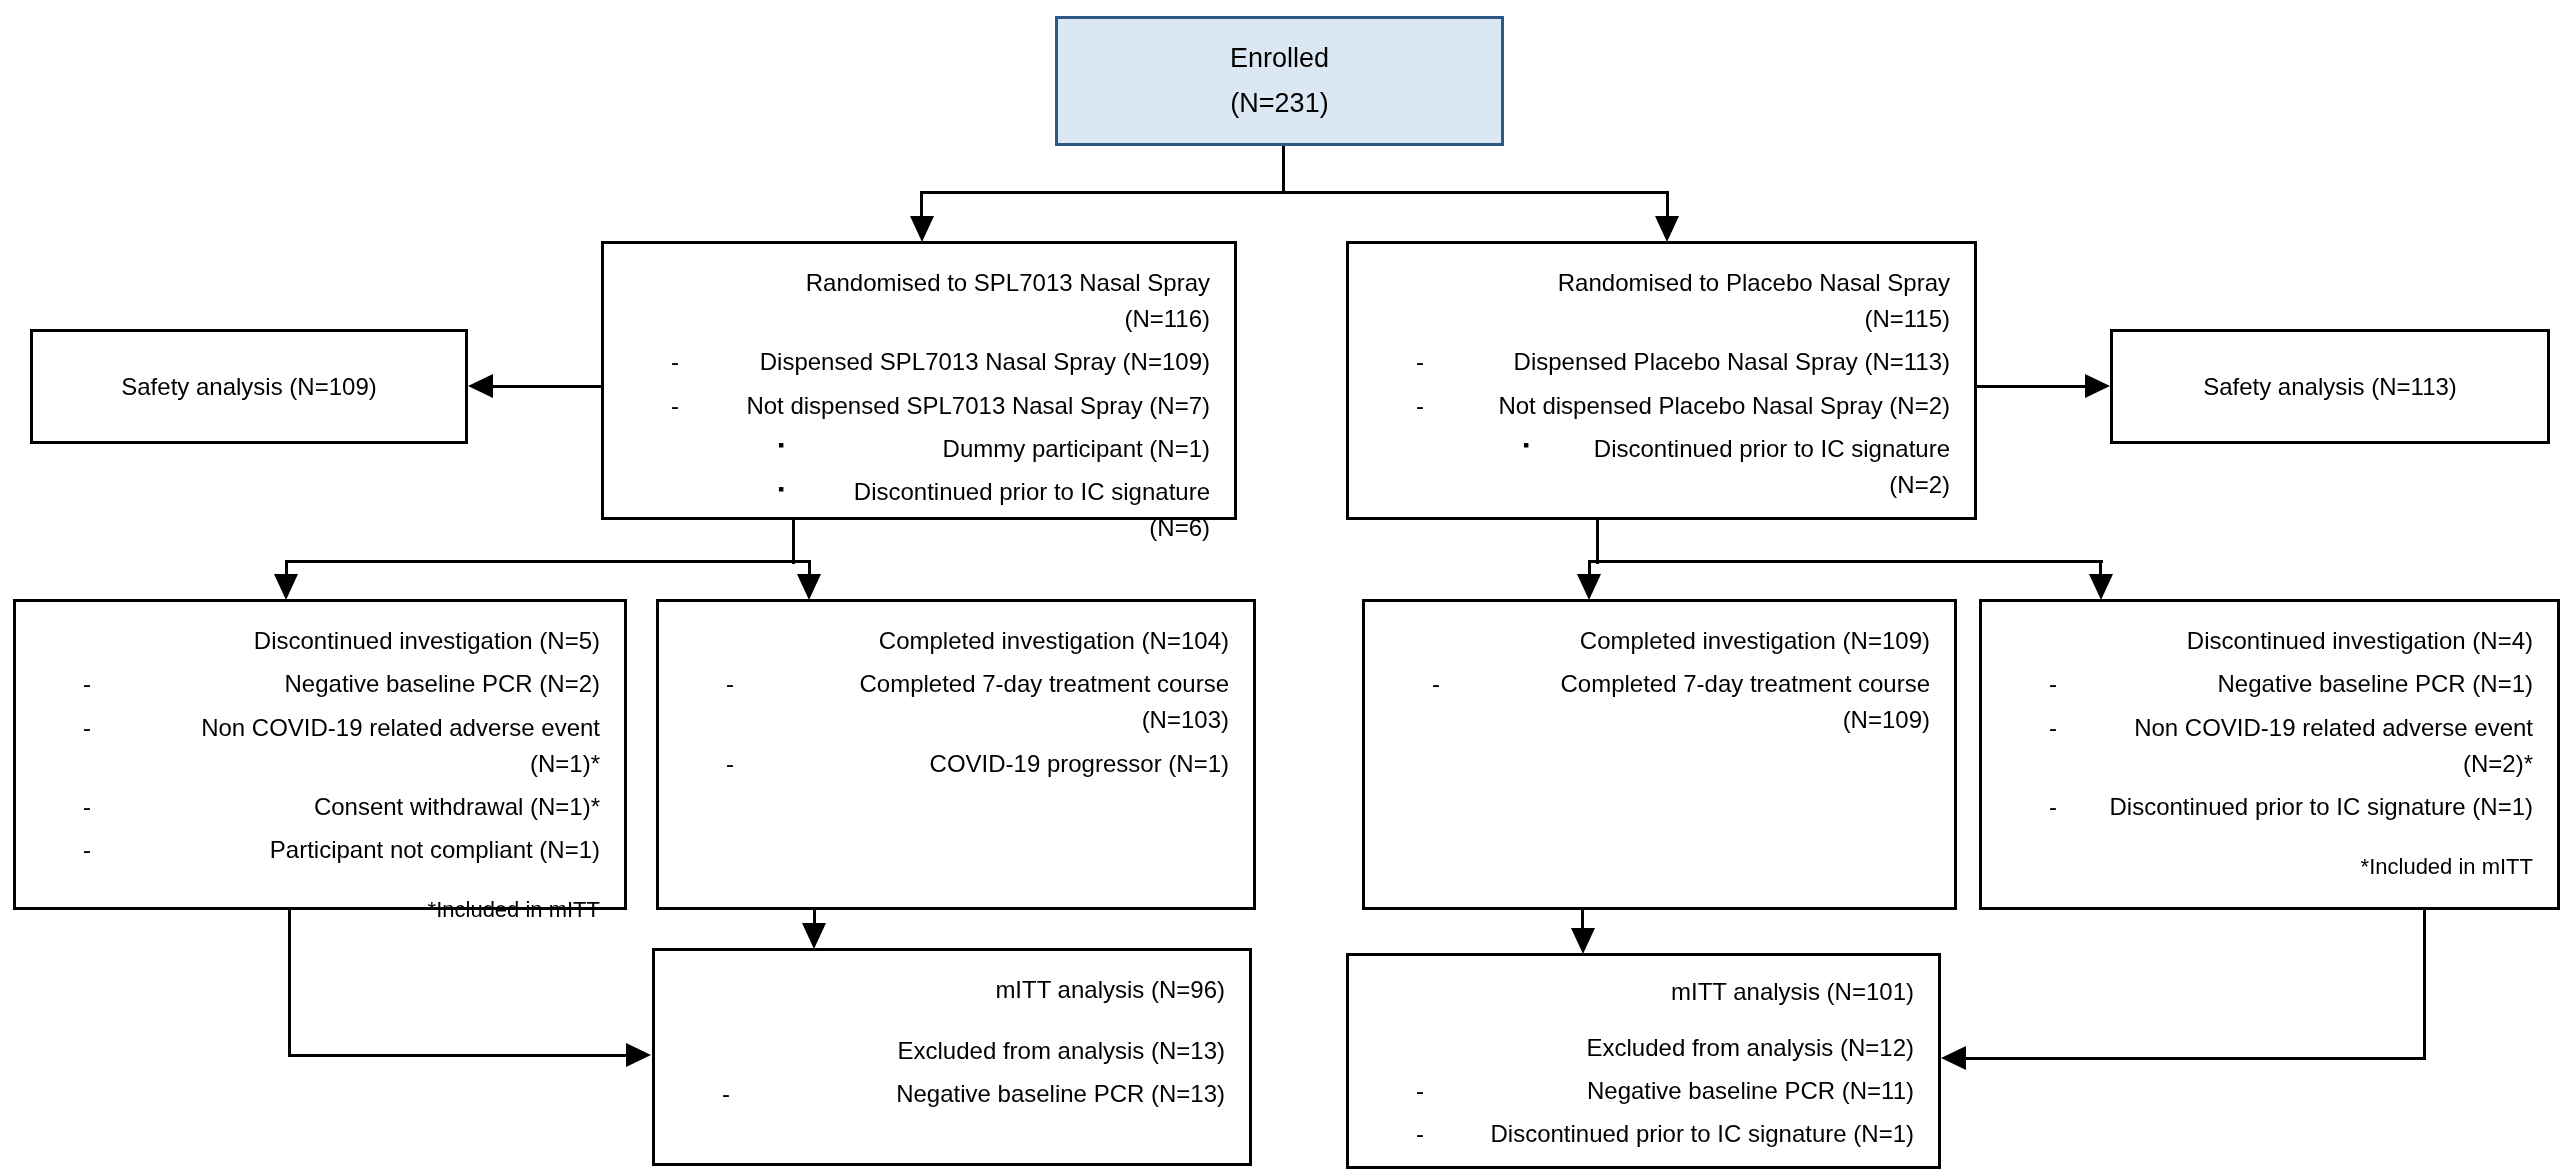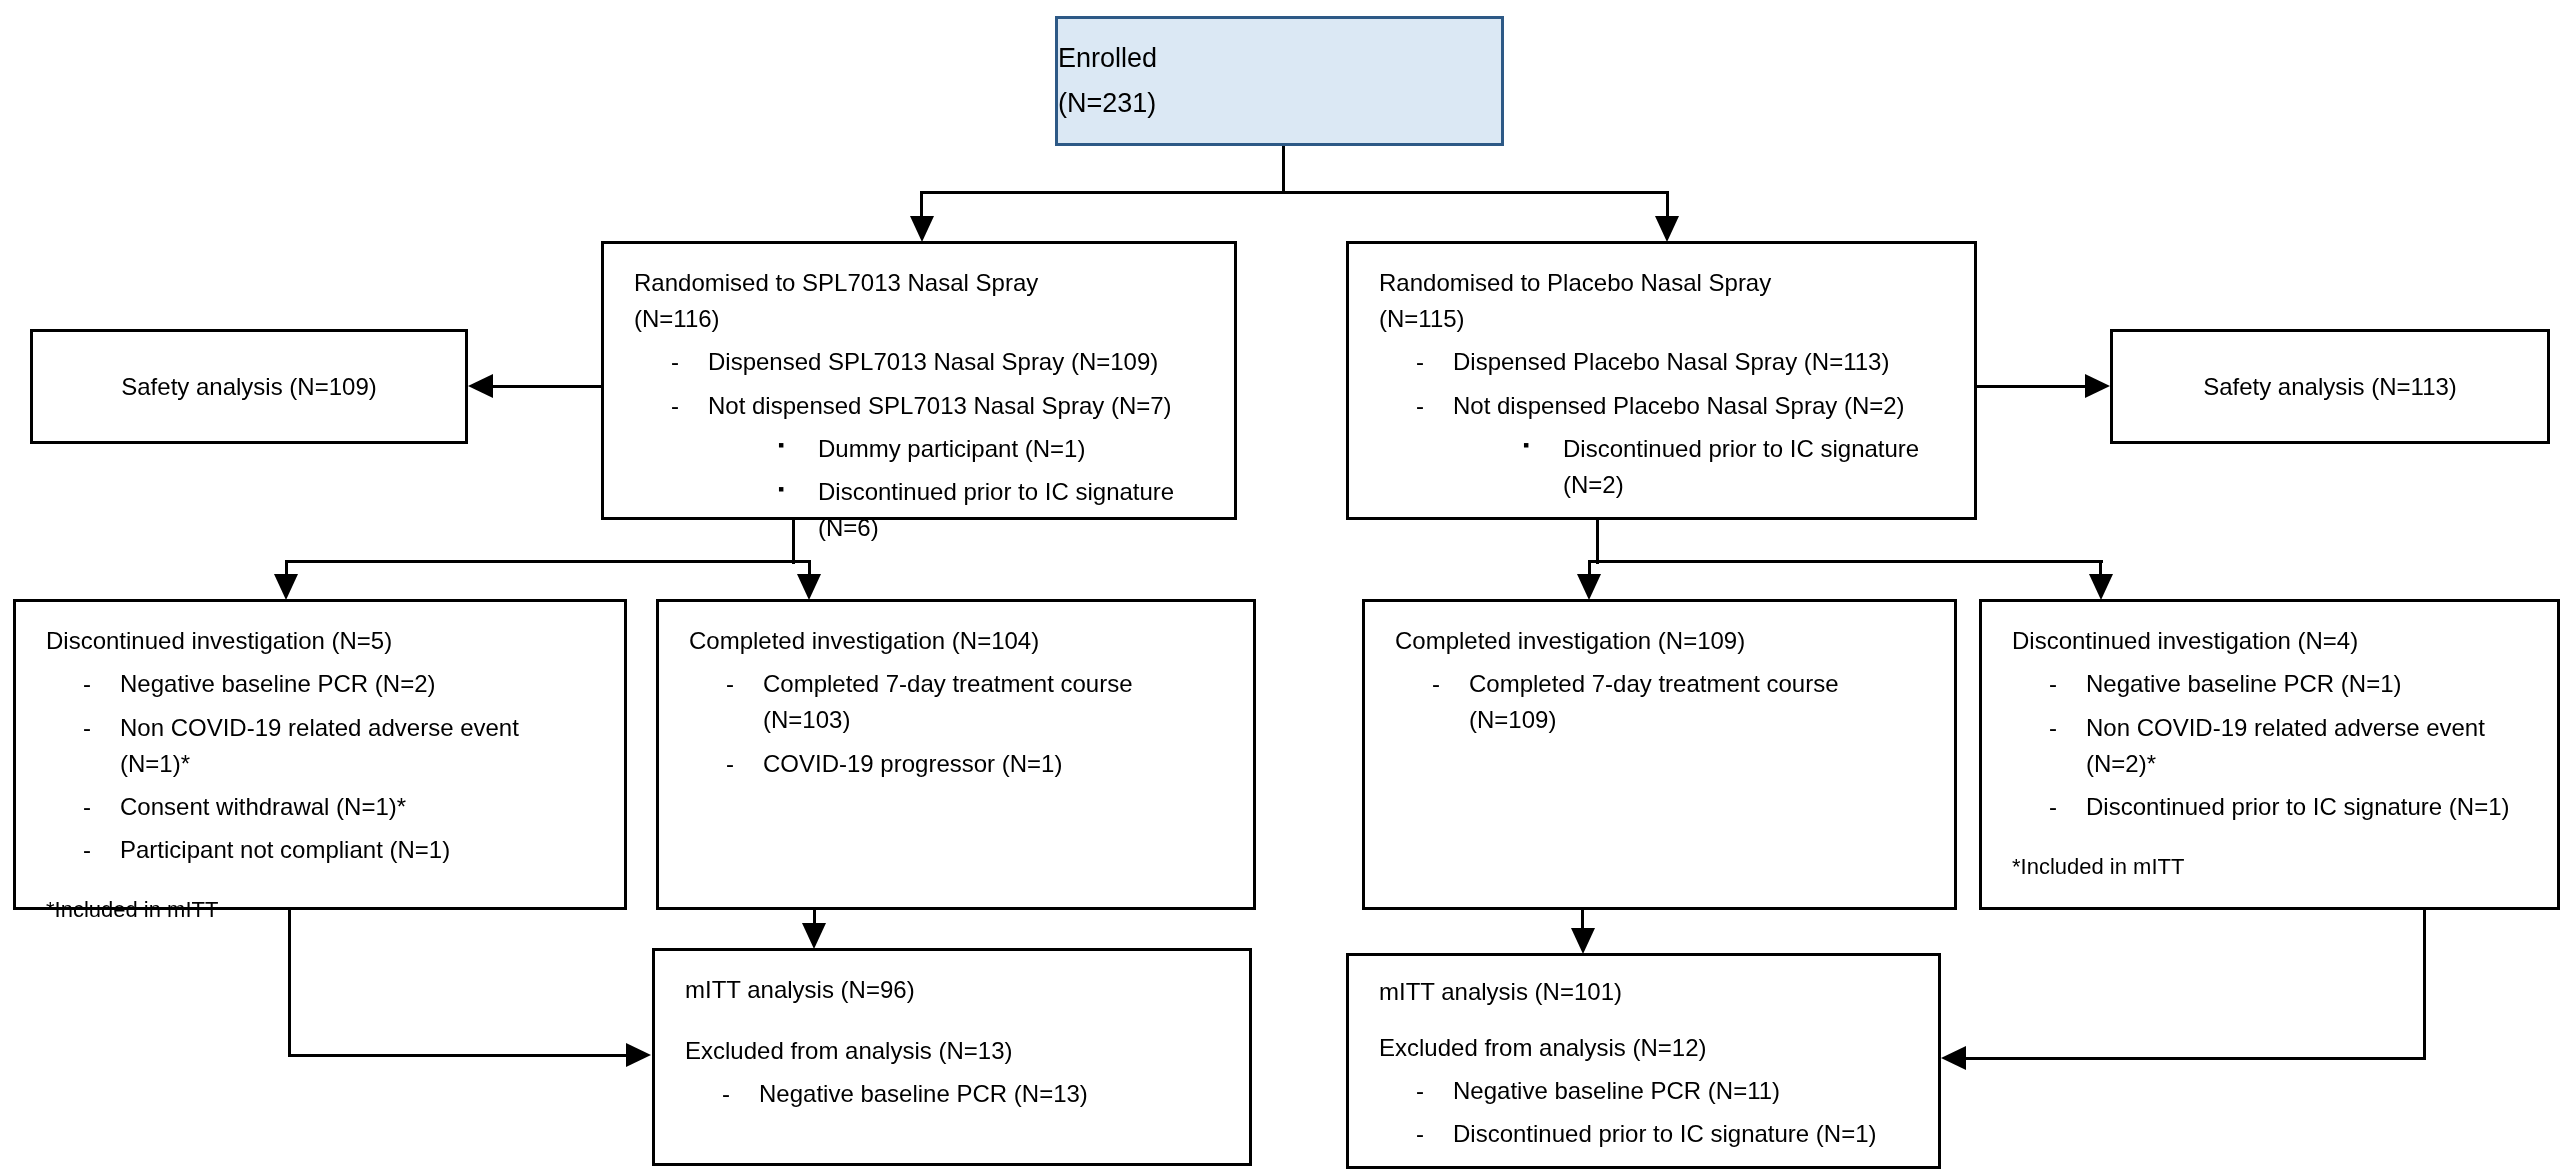--- a/index.html
+++ b/index.html
@@ -2,23 +2,23 @@
 <html style="font-size:9.5px"><head>
 <meta charset="utf-8">
 <style>
   html,body{margin:0;padding:0;background:#ffffff;}
   body{width:2576px;height:1174px;position:relative;overflow:hidden;
        font-family:"Liberation Sans", sans-serif;color:#000;}
   .canvas{position:absolute;left:0;top:0;width:2576px;height:1174px;}
   .box{position:absolute;background:#ffffff;border:3px solid #000;box-sizing:border-box;
        font-size:24px;line-height:1.5;}
   .box.blue{background:#dbe8f4;border:3px solid #2d5986;display:flex;flex-direction:column;
-       align-items:flex-start;justify-content:center;font-size:27px;line-height:1.65;}
+       align-items:center;justify-content:center;font-size:27px;line-height:1.65;}
   .box.centered{display:flex;align-items:center;justify-content:center;}
-  .pad{padding:21.4px 24px 0 30px;}
+  .pad{padding:21.4px 24px 0 30px;text-align:right;}
   .title{margin-bottom:6px;}
   .title .blk{display:block;}
   .sub{margin-top:25px;}
   .blk{display:block;}
   .l1{position:relative;padding-left:74px;margin-top:7.1px;}
   .l1::before{content:"-";position:absolute;left:37px;top:0;}
   .l2{position:relative;padding-left:184px;margin-top:7.1px;}
   .l2::before{content:"\25AA";position:absolute;left:144px;top:1.8px;font-size:18px;}
   .footnote{margin-top:25px;font-size:22px;}
   .ln{position:absolute;background:#000;}

